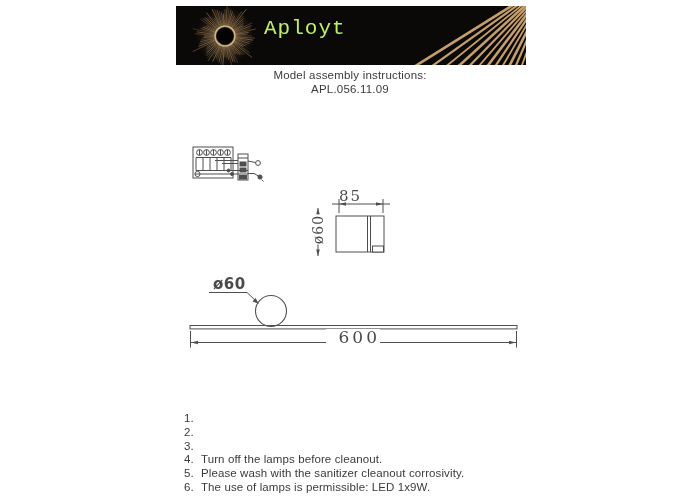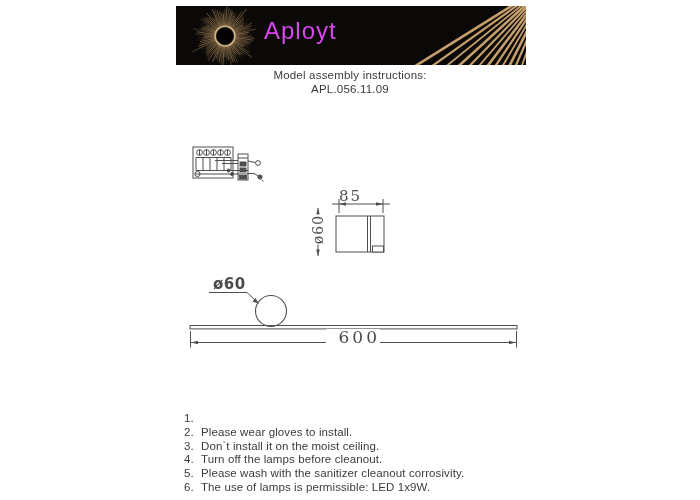--- a/index.html
+++ b/index.html
@@ -2,22 +2,22 @@
 <html><head>
 <meta charset="utf-8">
 <style>
   html,body{margin:0;padding:0;background:#ffffff;}
   .page{position:relative;width:700px;height:500px;background:#ffffff;overflow:hidden;
         font-family:"Liberation Sans",sans-serif;color:#3c3c3c;}
 
   
   .banner{position:absolute;left:176px;top:6px;width:350px;height:59px;background:#0b0907;overflow:hidden;}
   .banner svg{position:absolute;left:0;top:0;}
-  .brand{position:absolute;left:88px;top:11px;font-size:24px;font-weight:400;
-         letter-spacing:1px;color:#d946ef;}
+  .brand{position:absolute;left:88px;top:11px;font-size:21px;font-weight:400;
+         letter-spacing:1px;color:#bef264;font-family:Liberation Mono, monospace;}
 
   
   .hdr{position:absolute;left:0;width:700px;text-align:center;font-size:11.5px;
        letter-spacing:.2px;color:#3b3b3b;}
   #title{top:69px;}
   #model{top:83px;}
 
   
   #cad{position:absolute;left:0;top:0;}
 
@@ -235,25 +235,23 @@
   <span class="dim" id="dimd60side">ø60</span>
   <span class="dim" id="dimd60front">ø60</span>
   <span class="dim" id="dim600">600</span>
 
   <div class="list">
     <div class="row">
       <span class="num">1.</span>
     </div>
     <div class="row">
       <span class="num">2.</span>
-      <span class="txt">Please wear gloves to install.</span>
     </div>
     <div class="row">
       <span class="num">3.</span>
-      <span class="txt">Don`t install it on the moist ceiling.</span>
     </div>
     <div class="row">
       <span class="num">4.</span>
       <span class="txt">Turn off the lamps before cleanout.</span>
     </div>
     <div class="row">
       <span class="num">5.</span>
       <span class="txt">Please wash with the sanitizer cleanout corrosivity.</span>
     </div>
     <div class="row">

